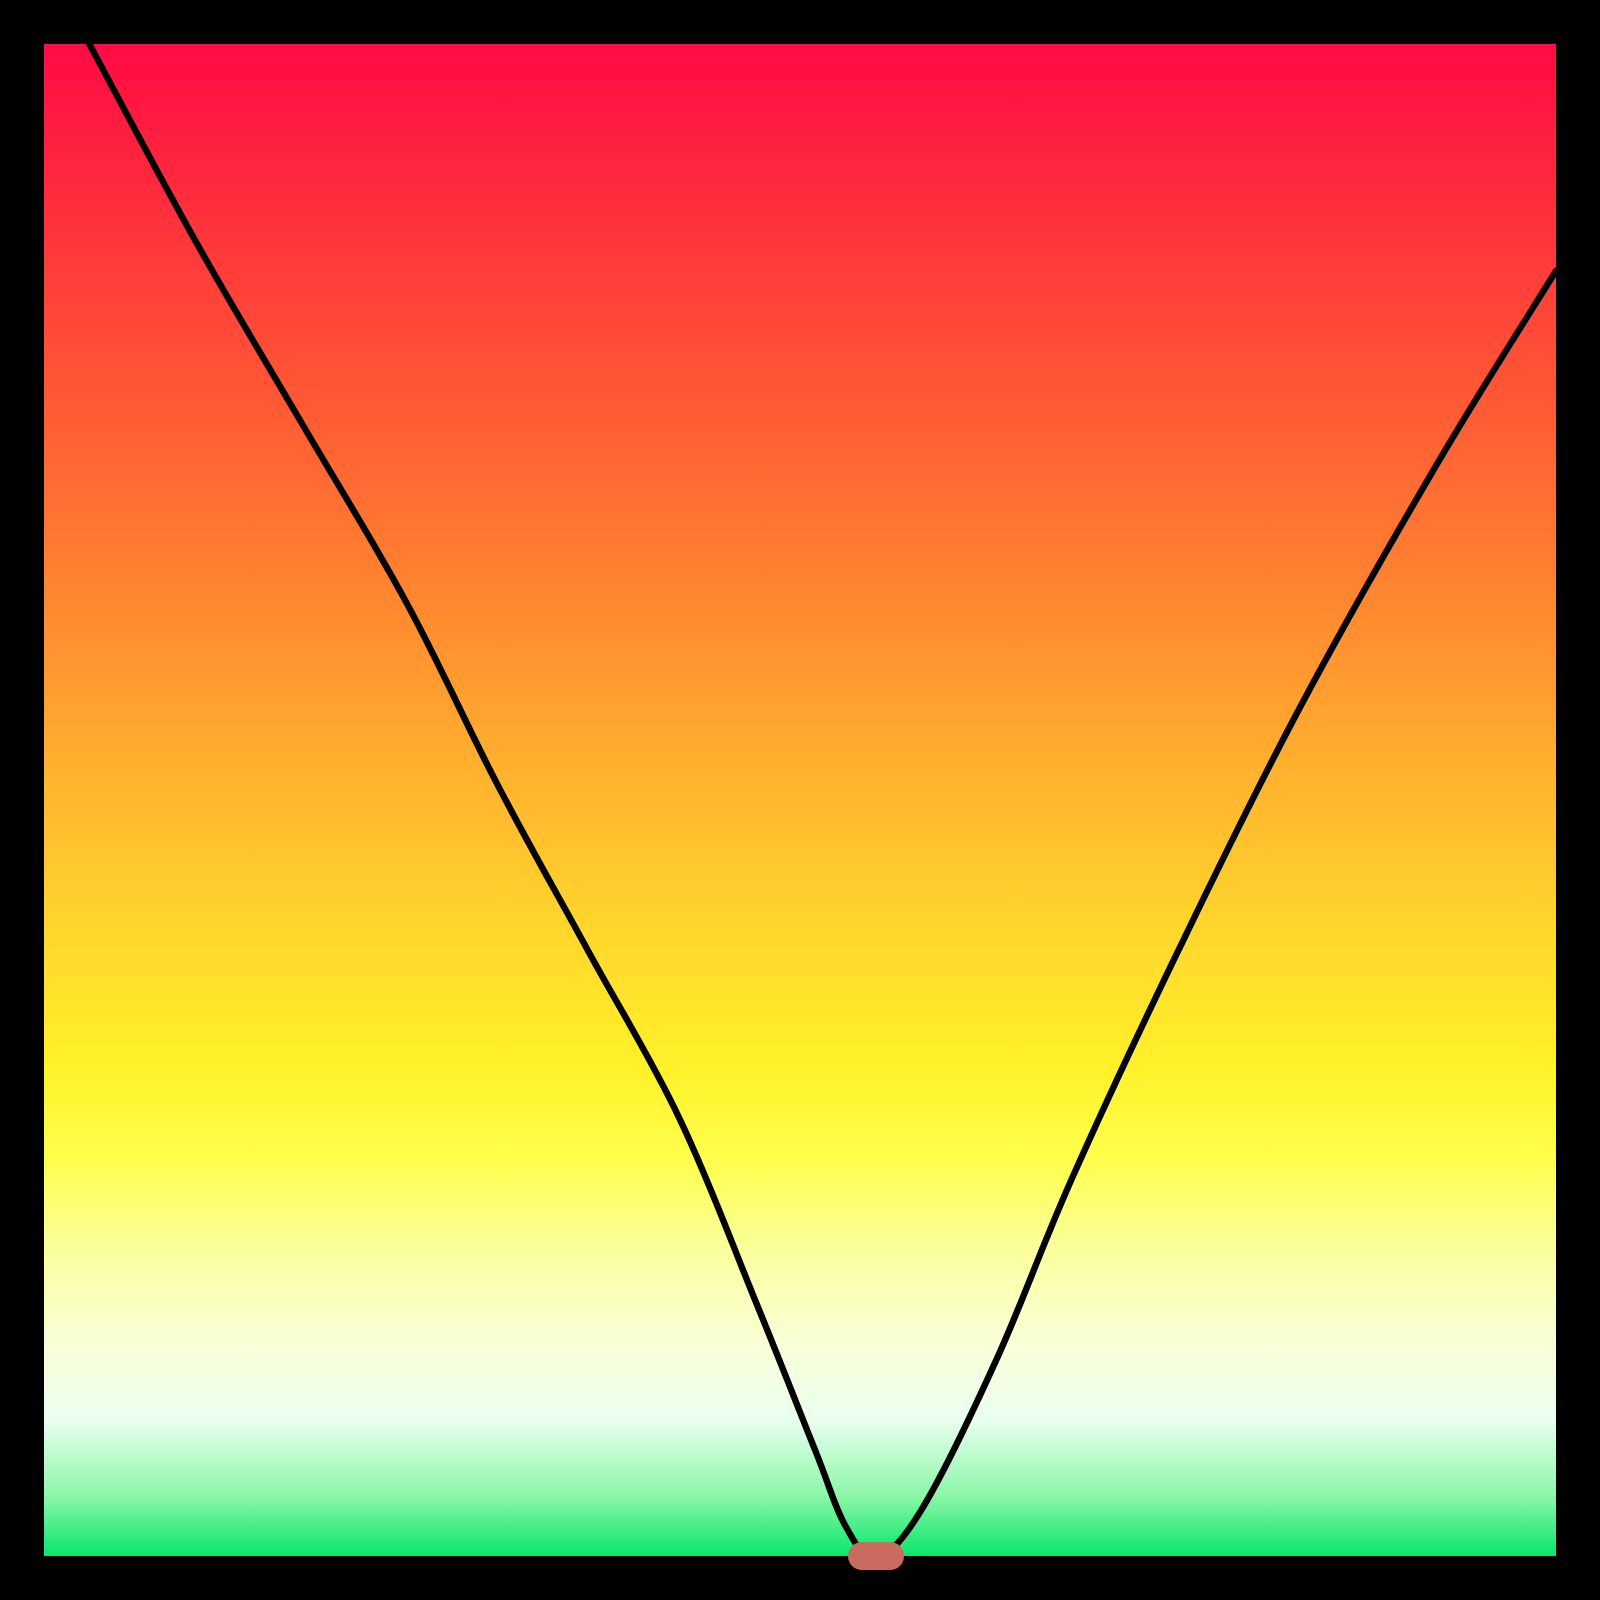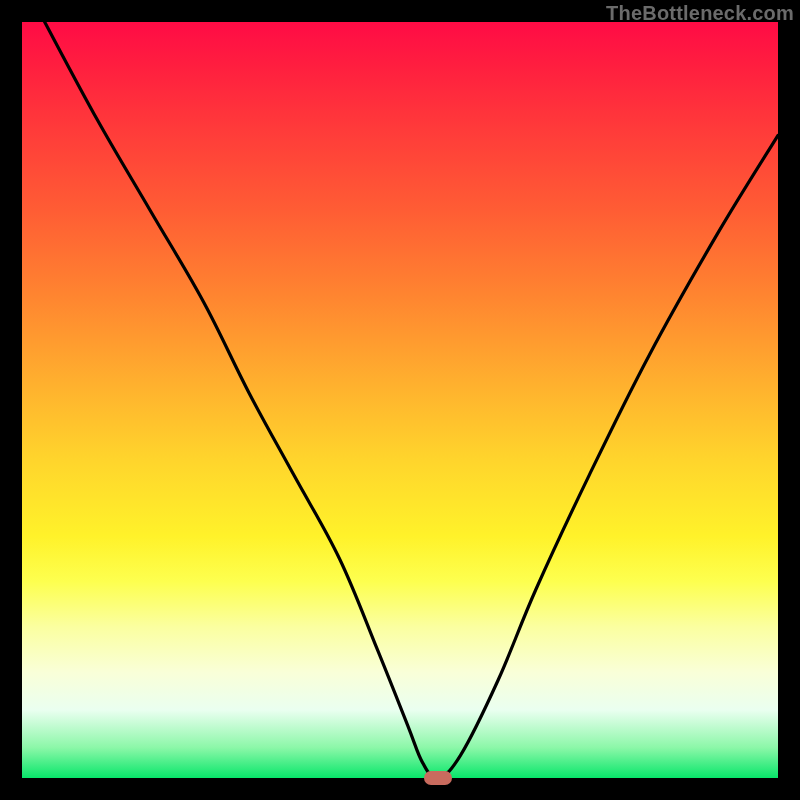--- a/index.html
+++ b/index.html
@@ -63,21 +63,20 @@
     height: 14px;
     border-radius: 7px;
     background: #c96b5e;
     transform: translate(-50%, -50%);
   }
 </style>
 </head>
 <body>
 
 <div class="frame">
-  <div class="watermark">TheBottleneck.com</div>
 
   <div class="plot-area">
     <svg class="curve" viewBox="0 0 756 756" preserveAspectRatio="none">
       <path id="curve-path" fill="none" stroke="#000" stroke-width="3.2" stroke-linecap="round" stroke-linejoin="round" d="M 22.68 0 C 32.205600000000004 17.690399999999993, 56.54880000000001 64.25999999999998, 75.60000000000001 98.27999999999997 C 94.65120000000002 132.29999999999995, 109.46880000000002 156.3408, 128.52 189 C 147.5712 221.6592, 163.74960000000002 247.06079999999997, 181.44 279.71999999999997 C 199.13039999999998 312.37919999999997, 210.47039999999998 339.1416, 226.79999999999998 370.44 C 243.12959999999998 401.7384, 255.83039999999997 423.6624, 272.15999999999997 453.59999999999997 C 288.4896 483.53759999999994, 302.5512 505.4616, 317.52 536.76 C 332.48879999999997 568.0584, 343.0728 597.5424, 355.32 627.48 C 367.5672 657.4176, 377.3952 682.668, 385.56 703.08 C 393.7248 723.4920000000001, 395.2368 731.3544, 400.68 740.88 C 406.1232 750.4055999999999, 408.99600000000004 757.3608, 415.8 756 C 422.604 754.6392, 427.5936 751.0104, 438.47999999999996 733.32 C 449.36639999999994 715.6296000000001, 462.672 687.6576, 476.28000000000003 657.72 C 489.88800000000003 627.7824, 497.75040000000007 603.7416000000001, 514.08 567 C 530.4096000000001 530.2583999999999, 546.588 495.78479999999996, 567 453.59999999999997 C 587.412 411.41519999999997, 604.3464 376.18559999999997, 627.48 332.64 C 650.6136 289.0944, 672.3864 251.14320000000006, 695.52 211.68000000000006 C 718.6536 172.21680000000006, 745.1136 131.0904, 756 113.39999999999998"></path>
     </svg>
     <div class="marker" id="marker" style="left: 415.8px; top: 756px; background: rgb(201, 107, 94);"></div>
   </div>
 </div>
 
 </body></html>

